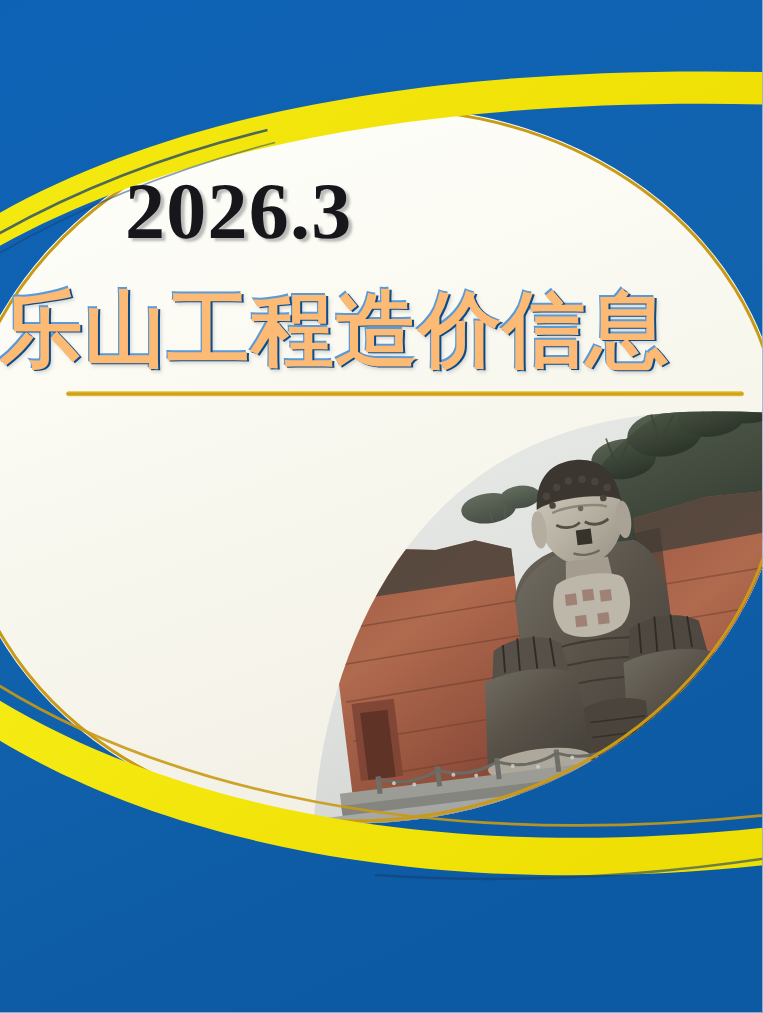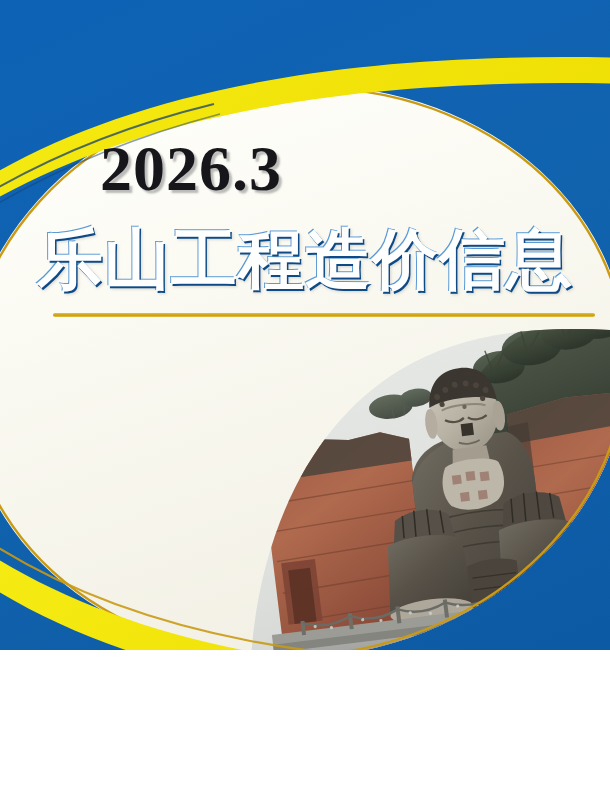--- a/index.html
+++ b/index.html
@@ -3,21 +3,21 @@
 <meta charset="utf-8">
 <style>
   html, body {
     margin: 0;
     padding: 0;
     background: #ffffff;
   }
   #cover {
     position: relative;
     width: 610px;
-    height: 650px;
+    height: 810px;
     overflow: hidden;
     font-family: "Liberation Sans", "DejaVu Sans", sans-serif;
     background: #0f63b3;
     user-select: none;
   }
   
   #art {
     position: absolute;
     inset: 0;
     width: 610px;
@@ -48,27 +48,27 @@
     color: #17161a;
     text-shadow: 3px 3px 2px rgba(150,150,150,0.65);
     transform: translateX(-114px);
   }
 
   #maintitle {
     position: absolute;
     left: 0;
     top: 228px;
     width: 610px;
-    text-align: center;
-    font-family: Liberation Mono, monospace;
+    text-align: left;
+    font-family: Liberation Serif, serif;
     font-weight: bold;
     font-size: 66px;
     line-height: 74px;
     letter-spacing: 1px;
-    color: #ffffff;
+    color: #fdba74;
     text-shadow:
       1.5px 1.5px 0 #0d4a86,
       -1px -1px 0 #5a9ad6,
       2.5px 3px 3px rgba(120,130,140,0.30);
     white-space: nowrap;
   }
 
   #goldrule {
     position: absolute;
     left: 53px;

